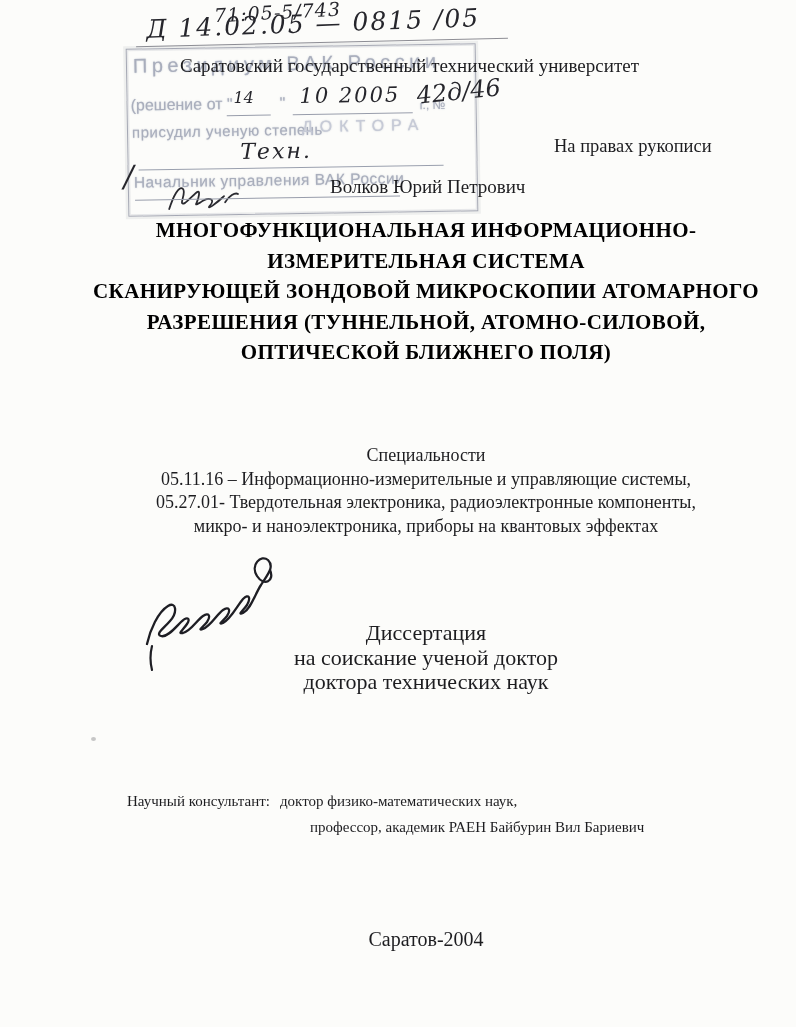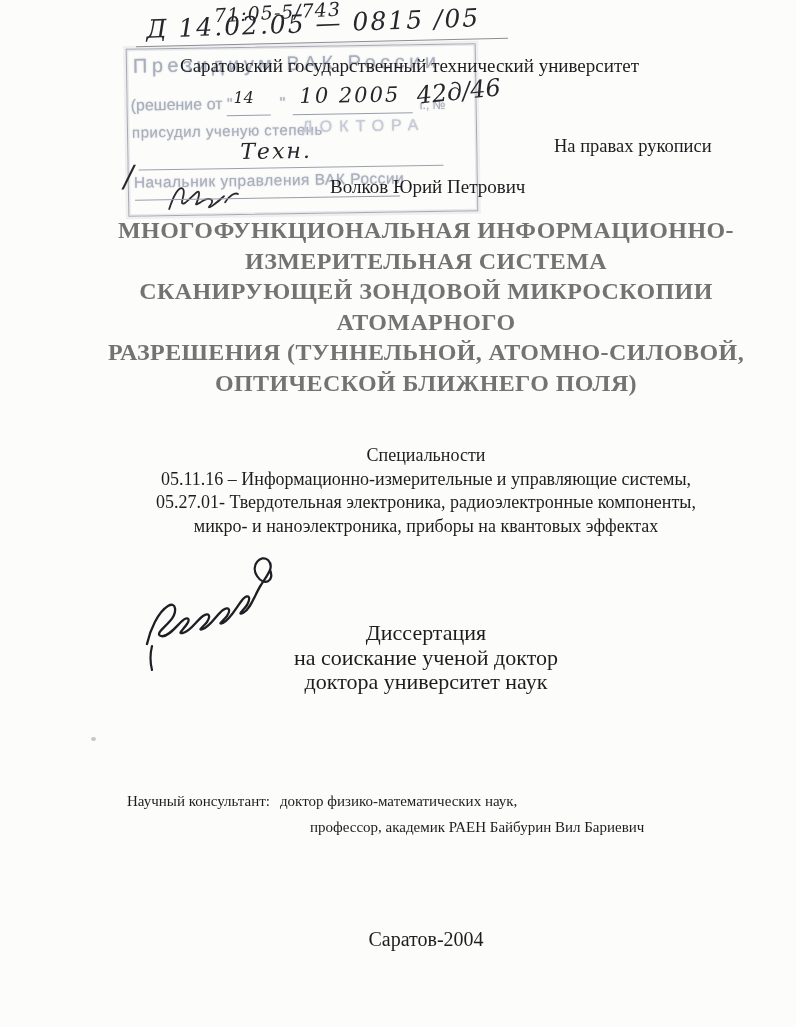--- a/index.html
+++ b/index.html
@@ -42,22 +42,22 @@
   .stamp-official{ left:5px;  top:124px; font-size:15.5px; letter-spacing:.5px; }
   .stamp-sig     { left:35px; top:129px; }
   .u-sig         { left:6px;  top:150px; width:265px; border-top:1.2px solid #989dab; }
 
   
   .university { left:180px; top:55px;  font-size:19px; }
   .note       { left:554px; top:136px; font-size:18.5px; }
   .author     { left:330px; top:176px; font-size:19px; }
 
   .title-block { left:90px; top:215px; width:672px; text-align:center;
-                 font-weight:bold; font-size:24px; line-height:30.5px;
-                 letter-spacing:.4px; color:#737373; white-space:normal; }
+                 font-weight:bold; font-size:21px; line-height:30.5px;
+                 letter-spacing:.4px; color:#000000; white-space:normal; }
   .spec-block  { left:90px; top:444px; width:672px; text-align:center;
                  font-size:18px; line-height:23.5px; white-space:normal; }
   .diss-block  { left:90px; top:621px; width:672px; text-align:center;
                  font-size:22px; line-height:24.5px; white-space:normal; }
 
   .big-sig    { left:138px; top:548px; }
   .speck      { left:91px; top:737px; width:5px; height:4px; background:#c6c6c6; border-radius:50%; }
 
   .consultant { left:127px; top:789px; font-size:15px; line-height:25.5px; }
   .consultant .row2 { margin-left:183px; }
@@ -124,21 +124,21 @@
              C53,83 59,72 65,68 C71,64 73,68 69,74 C65,79 59,83 65,81
              C73,78 79,66 85,62 C91,58 93,62 89,68 C85,73 79,77 85,75
              C93,71 99,58 105,51 C111,45 113,50 109,57 C105,63 99,67 105,65
              C113,61 117,46 123,37 C129,27 137,19 130,12 C123,6 112,17 119,28
              C126,39 137,33 132,22" fill="none" stroke="#1e1e24" stroke-width="2.3" stroke-linecap="round" stroke-linejoin="round"></path>
   </svg>
 
   <div class="abs diss-block">
     <div>Диссертация</div>
     <div>на соискание ученой доктор</div>
-    <div>доктора университет наук</div>
+    <div>доктора технических наук</div>
   </div>
 
   <div class="abs speck"></div>
 
   <div class="abs consultant">
     <div>
       <span>Научный консультант:</span><span class="gap"></span><span>доктор физико-математических наук,</span>
     </div>
     <div class="row2">профессор, академик РАЕН Байбурин Вил Бариевич</div>
   </div>

